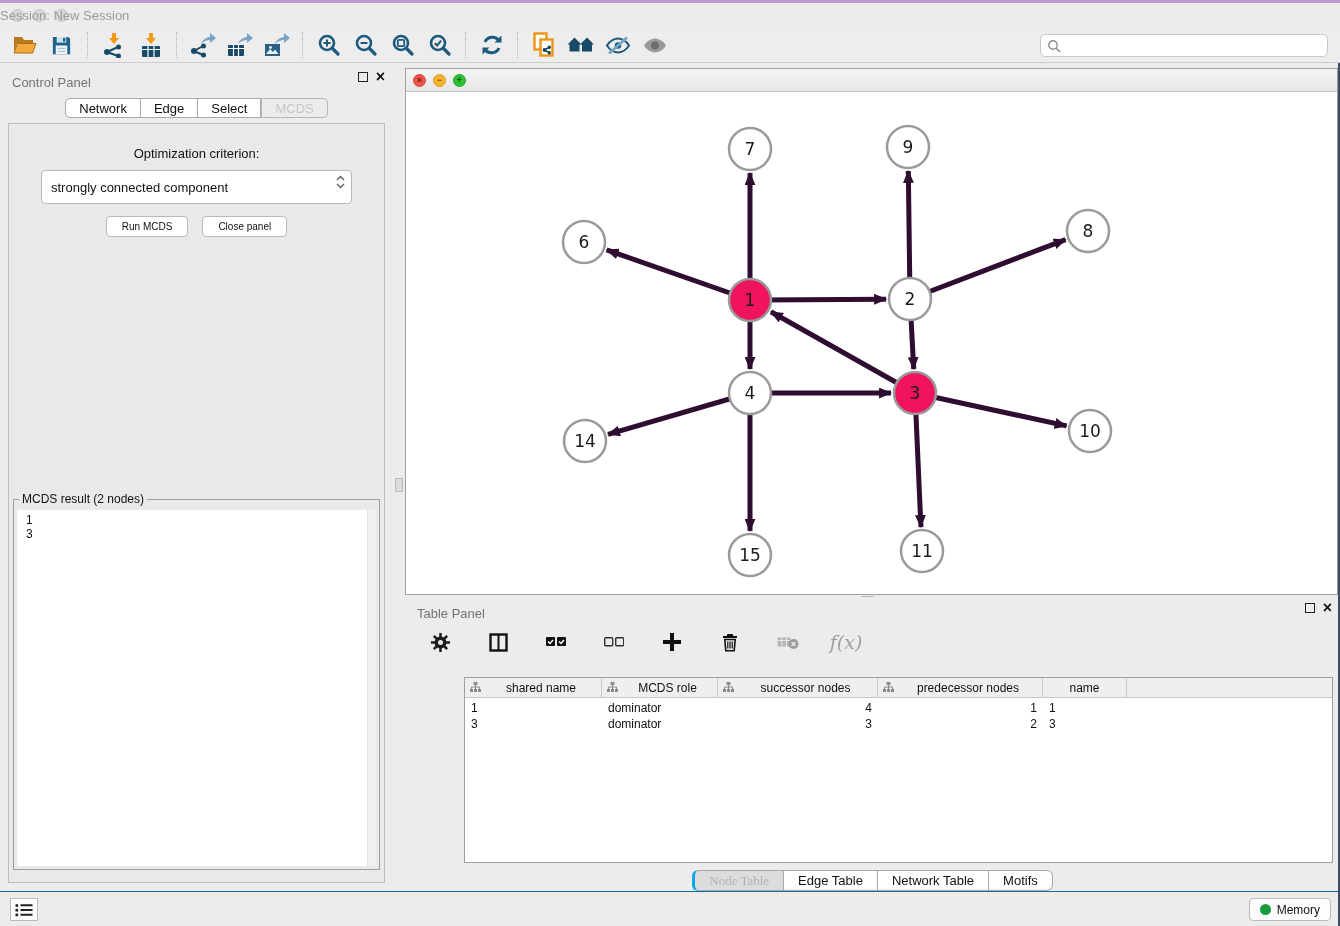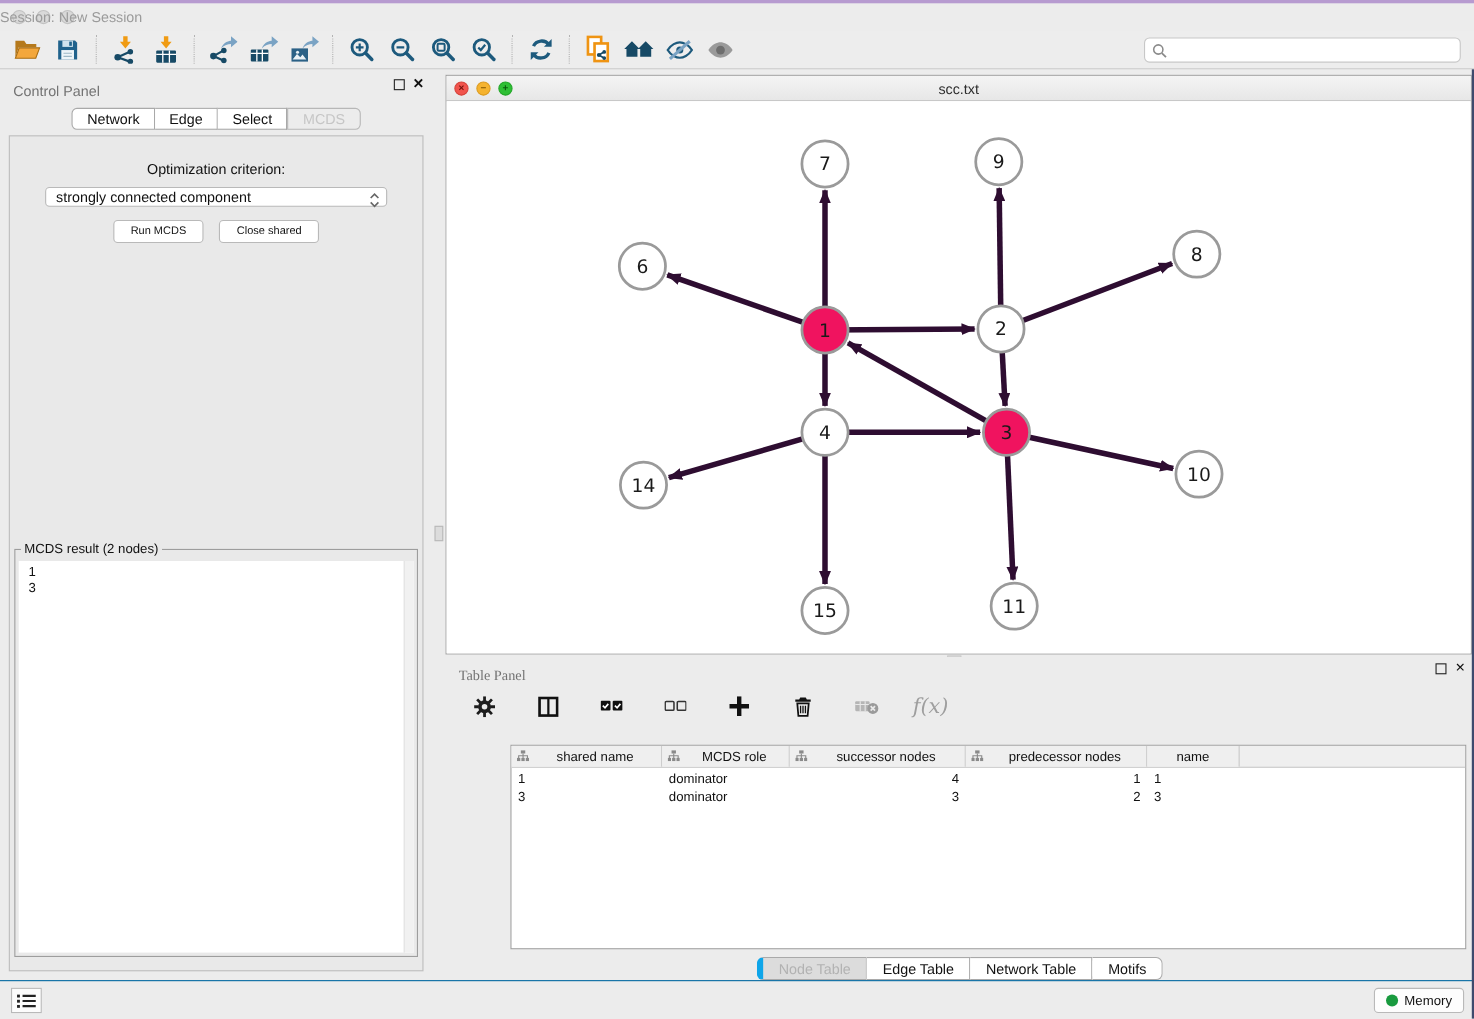--- a/index.html
+++ b/index.html
@@ -30,21 +30,21 @@
   .panel-title { position:absolute; left:12px; top:9px; font-size:13px; color:#737373; }
   .panel-icons { position:absolute; right:8px; top:5px; display:flex; align-items:center; gap:8px; }
   .wicon-float { width:10px; height:10px; border:1.6px solid #222; display:inline-block; }
   .wicon-close { font-size:16px; font-weight:bold; color:#111; line-height:12px; }
   .cp-tabs { display:flex; justify-content:center; margin-top:8px; position:relative; z-index:2; }
   .ctab { background:#fff; border:1px solid #a9a9a9; border-left:none; padding:0 13px; font-size:13px; height:20px; line-height:19px; color:#111; }
   .ctab:first-child { border-left:1px solid #a9a9a9; border-radius:5px 0 0 5px; }
   .ctab.active { background:#ececec; color:#c6c6c6; border:1px solid #b7b7b7; border-radius:0 5px 5px 0; }
   .cp-box { position:absolute; left:8px; right:8px; top:57px; bottom:8px; background:#e9e9e9; border:1px solid #bdbdbd; }
   .opt-label { text-align:center; margin-top:22px; font-size:13px; color:#111; }
-  .criterion-select { margin:9px auto 0; width:311px; height:18px; background:#fff; border:1px solid #b9b9b9; border-radius:4px; display:flex; align-items:center; font-size:13px; padding-left:9px; position:relative; color:#111; }
+  .criterion-select { margin:9px auto 0; width:311px; height:34px; background:#fff; border:1px solid #b9b9b9; border-radius:4px; display:flex; align-items:center; font-size:13px; padding-left:9px; position:relative; color:#111; }
   .stepper { position:absolute; right:6px; top:4px; }
   .btn-row { display:flex; justify-content:center; gap:14px; margin-top:12px; }
   .pbtn { background:#fff; border:1px solid #b9b9b9; border-radius:4px; height:21px; line-height:19px; padding:0 15px; font-size:10px; color:#111; }
   .result-fieldset { position:absolute; left:4px; right:4px; top:368px; bottom:12px; border:1px solid #9d9d9d; background:transparent; }
   .result-fieldset legend { font-size:12px; margin-left:5px; padding:0 3px; color:#111;margin-top:40px; }
   .result-inner { position:absolute; left:3px; right:3px; top:4px; bottom:3px; background:#fff; }
   .result-text { margin:3px 0 0 9px; font:12px "Liberation Sans",sans-serif; white-space:pre; color:#111; }
   .scroll-track { position:absolute; top:0; right:0; bottom:0; width:9px; background:#f1f1f1; border-left:1px solid #e2e2e2; }
 
   .v-splitter { position:absolute; left:393px; top:0; width:12px; bottom:0; }
@@ -57,35 +57,35 @@
   .net-title { position:absolute; left:0; right:0; text-align:center; font-size:13px; color:#2e2e2e; }
   .tl { width:13px; height:13px; border-radius:50%; margin-left:7px; display:flex; align-items:center; justify-content:center; font-size:9px; font-weight:bold; position:relative; z-index:2; }
   .tl.red    { background:#f1544d; border:1px solid #d6443c; color:#70100b; }
   .tl.yellow { background:#f5b32f; border:1px solid #dd9c21; color:#8a5d05; }
   .tl.green  { background:#2fbf35; border:1px solid #23a628; color:#0b5c0e; }
   .net-canvas { position:absolute; top:23px; left:0; right:0; bottom:0; background:#fff; }
   .h-grip { position:absolute; left:456px; top:530px; width:13px; height:7px; background:#dcdcdc; border:1px solid #bcbcbc; }
 
   
   .table-panel { position:absolute; left:0; right:0; top:531px; bottom:0; background:#ececec; }
-  .tp-header { height:24px; position:relative;font-family:Liberation Serif, serif; }
+  .tp-header { height:24px; position:relative; }
   .tp-toolbar { height:42px; display:flex; align-items:center; padding-left:22px; gap:32px; }
   .tp-toolbtn { width:26px; height:26px; display:flex; align-items:center; justify-content:center; }
   .fx-glyph { font-family:"DejaVu Serif",serif; font-style:italic; color:#9e9e9e; font-size:19px; }
   .tp-tablewrap { position:absolute; left:11px; right:7px; top:80px; height:186px; background:#fff; border:1px solid #9f9f9f; overflow:hidden;margin-left:48px; }
   .thead { display:flex; height:20px; background:#efefef; border-bottom:1px solid #c9c9c9; }
   .th { display:flex; align-items:center; border-right:1px solid #c9c9c9; font-size:12px; color:#111; background:#efefef; }
   .th .lbl { flex:1; text-align:center; padding:0 2px; }
   .th svg { margin-left:5px; flex:0 0 auto; }
   .trow { display:flex; height:16px; font-size:12px; align-items:center; color:#111; }
   .trow:first-child { margin-top:2px; }
   .td { padding:0 6px; overflow:hidden; white-space:nowrap; }
   .tp-tabs { position:absolute; left:0; right:0; top:273px; display:flex; justify-content:center; }
   .ttab { background:#fff; border:1px solid #a9a9a9; border-left:none; padding:0 14px; font-size:13px; height:21px; line-height:20px; color:#111; }
-  .ttab:first-child { border-left:6px solid #0ea5e9; border-radius:6px 0 0 6px; }
+  .ttab:first-child { border-left:3px solid #0ea5e9; border-radius:6px 0 0 6px;font-family:Liberation Serif, serif; }
   .ttab:last-child { border-radius:0 6px 6px 0; }
   .ttab.active { background:#dcdcdc; color:#b2b2b2; }
 
   
   .statusbar { position:absolute; left:0; right:0; bottom:0; height:35px; border-top:1px solid #0369a1; background:#ececec;padding-left:13px; }
   .list-btn { position:absolute; left:10px; top:6px; width:28px; height:23px; background:#fcfcfc; border:1px solid #b9b9b9; display:flex; align-items:center; justify-content:center; }
   .memory-btn { position:absolute; right:9px; top:6px; height:23px; background:#fdfdfd; border:1px solid #b9b9b9; border-radius:4px; display:flex; align-items:center; padding:0 10px; font-size:12px; gap:6px; color:#111; }
   .memory-dot { width:11px; height:11px; border-radius:50%; background:#189a3e; }
 </style>
 </head>
@@ -256,21 +256,21 @@
         <div class="criterion-select">
           <span>strongly connected component</span>
           <span class="stepper">
             <svg width="9" height="14" viewBox="0 0 9 14">
                 <path d="M1 5l3.5-3.5L8 5M1 9l3.5 3.5L8 9" stroke="#666" fill="none" stroke-width="1.5"></path>
               </svg>
           </span>
         </div>
         <div class="btn-row">
           <div class="pbtn">Run MCDS</div>
-          <div class="pbtn">Close shared</div>
+          <div class="pbtn">Close panel</div>
         </div>
         <fieldset class="result-fieldset">
           <legend>MCDS result (2 nodes)</legend>
           <div class="result-inner">
             <pre class="result-text">1
 3</pre>
             <div class="scroll-track"></div>
           </div>
         </fieldset>
       </div>
@@ -280,21 +280,20 @@
       <div class="v-grip"></div>
     </div>
 
     <div class="right-col">
 
       <div class="net-window">
         <div class="net-titlebar">
           <span class="tl red">×</span>
           <span class="tl yellow">−</span>
           <span class="tl green">+</span>
-          <div class="net-title">scc.txt</div>
         </div>
         <div class="net-canvas">
           <svg id="graph-svg" width="100%" height="100%">
               <defs>
                 <marker id="arrow" viewBox="0 0 12 10" refX="11" refY="5" markerWidth="13" markerHeight="11" orient="auto" markerUnits="userSpaceOnUse">
                   <path d="M0 0L12 5L0 10z" fill="#2e0d31"></path>
                 </marker>
               </defs>
               <line x1="344" y1="208" x2="344" y2="81" stroke="#2e0d31" stroke-width="5" marker-end="url(#arrow)"></line>
               <line x1="344" y1="208" x2="200.65685301088945" y2="157.91624984717825" stroke="#2e0d31" stroke-width="5" marker-end="url(#arrow)"></line>

